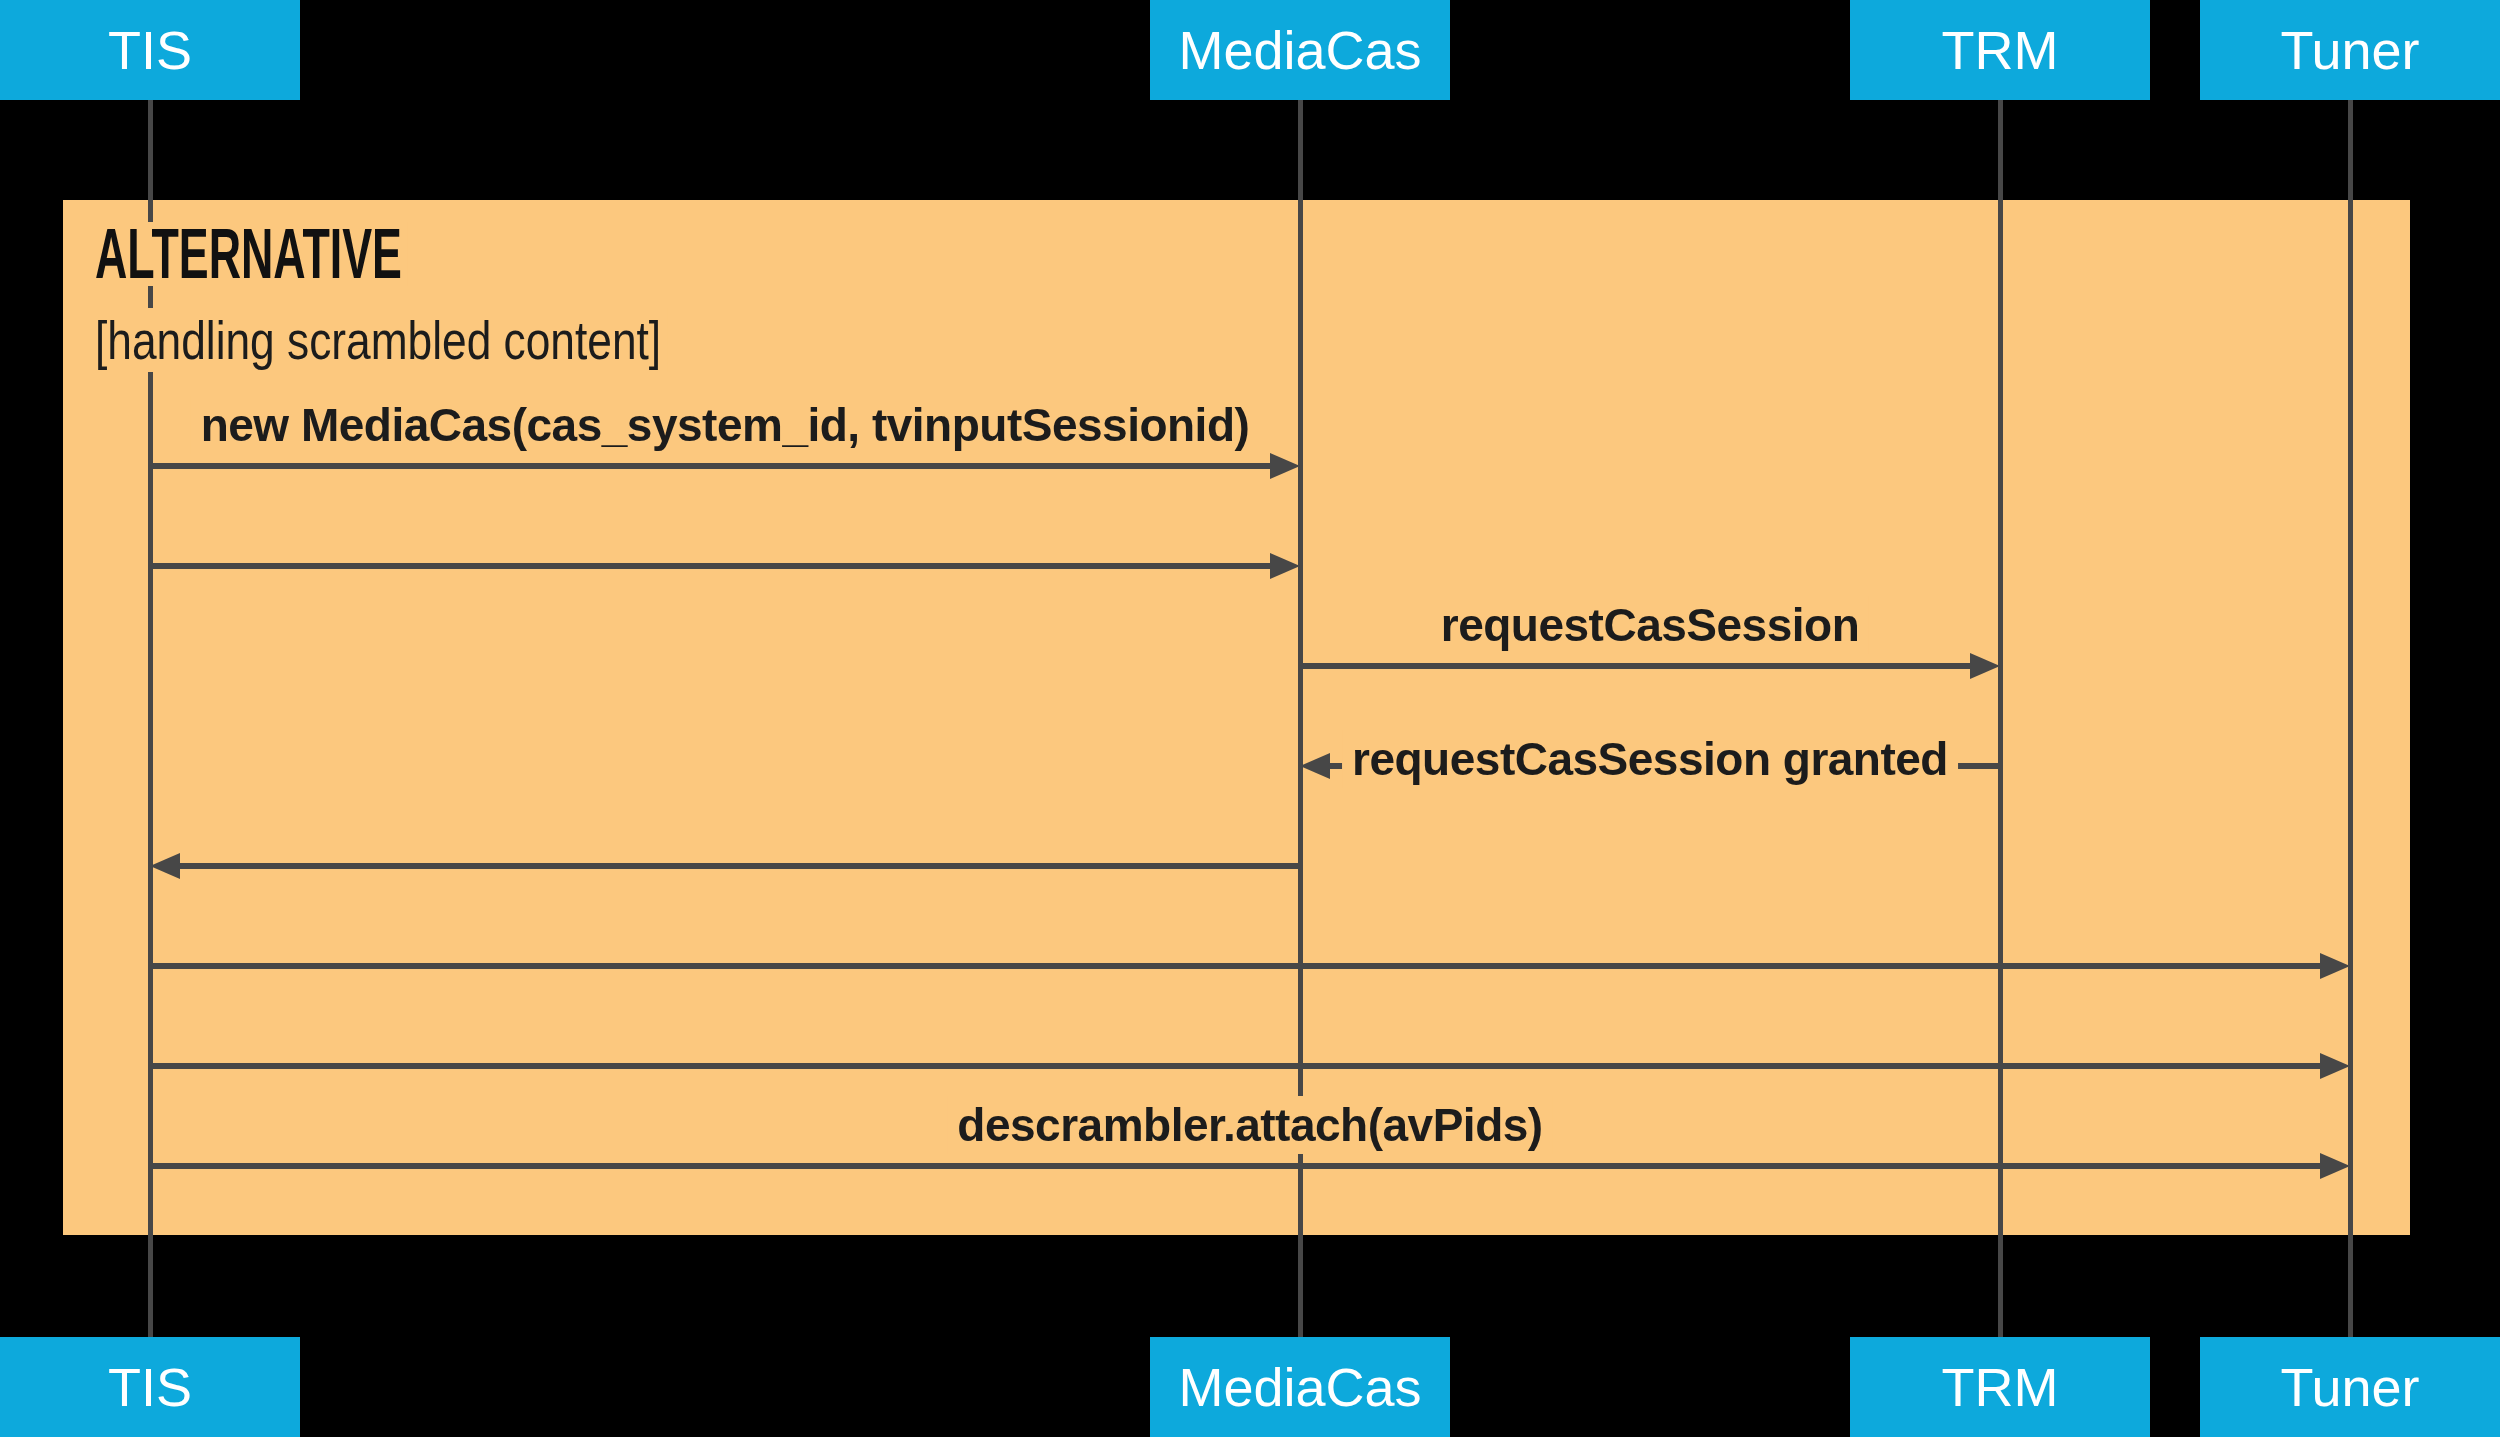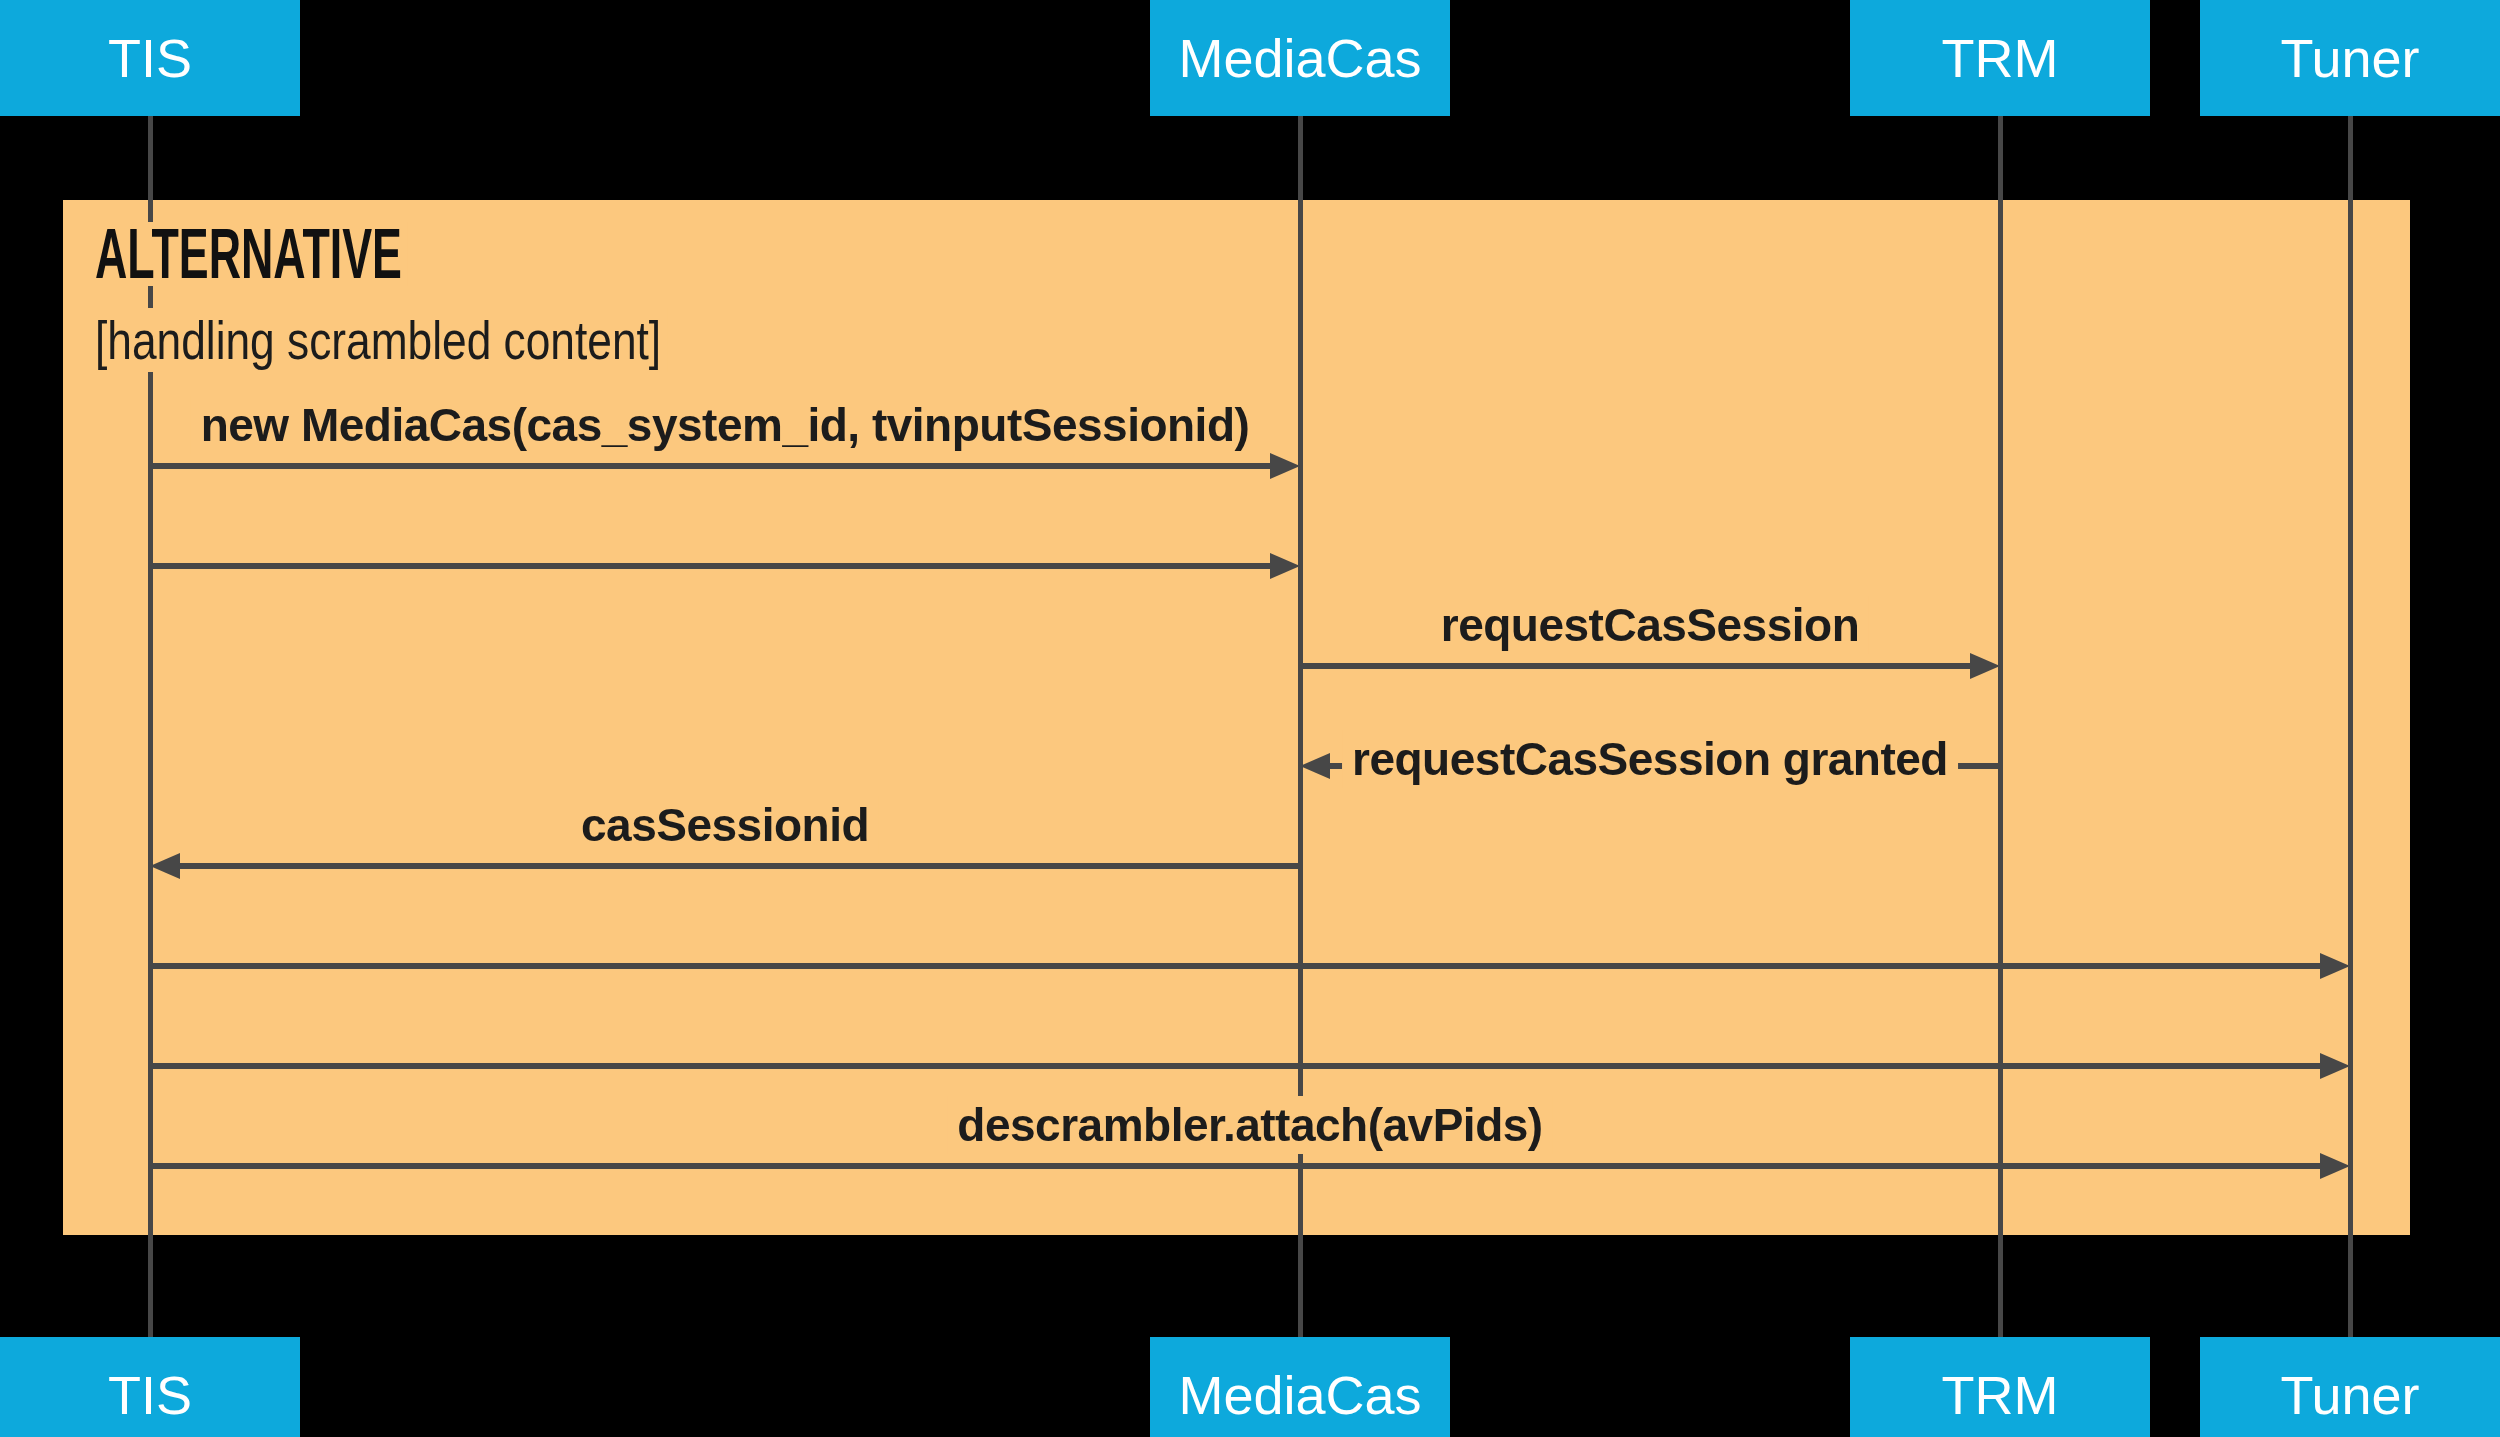--- a/index.html
+++ b/index.html
@@ -2,21 +2,21 @@
 <html><head>
 <meta charset="utf-8">
 <style>
   html,body{margin:0;padding:0;background:#000;}
   #stage{
     position:relative; width:2500px; height:1437px; overflow:hidden;
     background:var(--bg,#000);
     font-family:"Liberation Sans","DejaVu Sans",sans-serif;
   }
   .actor-box{
-    position:absolute; height:116px; display:flex; align-items:center; justify-content:center;
+    position:absolute; height:100px; display:flex; align-items:center; justify-content:center;
     background:var(--actor-bg,#0da9dc); color:var(--actor-text,#fff);
     font-size:54px; z-index:5; letter-spacing:0;
   }
   .lifeline{
     position:absolute; width:5px; top:99px; height:1238px;
     background:var(--line,#474747); z-index:2;
   }
   #frame{
     position:absolute; left:63px; top:200px; width:2347px; height:1035px;
     background:var(--frame-bg,#fcc87e); z-index:1;
@@ -88,21 +88,20 @@
     <div class="msg-line" style="left: 150px; top: 463px; width: 1124px;"></div>
     <div class="msg-head right" style="left: 1270px; top: 453px;"></div>
     <div class="msg-line" style="left: 150px; top: 563px; width: 1124px;"></div>
     <div class="msg-head right" style="left: 1270px; top: 553px;"></div>
     <div class="msg-label" style="left: 1650px; top: 596px;">requestCasSession</div>
     <div class="msg-line" style="left: 1300px; top: 663px; width: 674px;"></div>
     <div class="msg-head right" style="left: 1970px; top: 653px;"></div>
     <div class="msg-label" style="left: 1650px; top: 696px; margin-top: 34px;">requestCasSession granted</div>
     <div class="msg-line" style="left: 1326px; top: 763px; width: 674px;"></div>
     <div class="msg-head left" style="left: 1300px; top: 753px;"></div>
-    <div class="msg-label" style="left: 725px; top: 796px;">casSessionid</div>
     <div class="msg-line" style="left: 176px; top: 863px; width: 1124px;"></div>
     <div class="msg-head left" style="left: 150px; top: 853px;"></div>
     <div class="msg-line" style="left: 150px; top: 963px; width: 2174px;"></div>
     <div class="msg-head right" style="left: 2320px; top: 953px;"></div>
     <div class="msg-line" style="left: 150px; top: 1063px; width: 2174px;"></div>
     <div class="msg-head right" style="left: 2320px; top: 1053px;"></div>
     <div class="msg-label" style="left: 1250px; top: 1096px;">descrambler.attach(avPids)</div>
     <div class="msg-line" style="left: 150px; top: 1163px; width: 2174px;"></div>
     <div class="msg-head right" style="left: 2320px; top: 1153px;"></div>
   </div>

